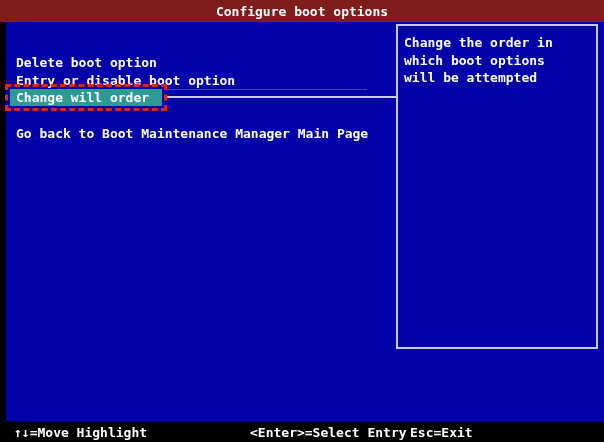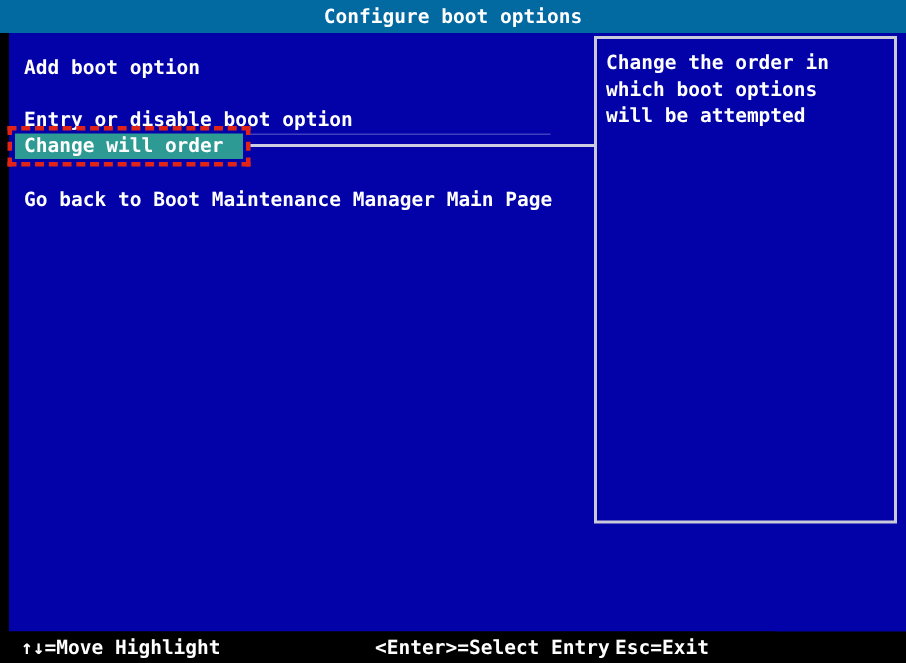--- a/index.html
+++ b/index.html
@@ -8,21 +8,21 @@
     background:#000;
     position:relative;
     overflow:hidden;
     font-family:"DejaVu Sans Mono","Liberation Mono",monospace;
     font-weight:bold;
     font-size:13px;
     color:#fff;
   }
   .titlebar{
     position:absolute;top:0;left:0;width:604px;height:22px;
-    background:#0369a1;
+    background:#7f1d1d;
     display:flex;align-items:center;justify-content:center;
   }
   .main-area{
     position:absolute;left:6px;top:22px;width:598px;height:399px;
     background:#0202a8;
   }
   .menu-item{
     position:absolute;left:10px;height:17px;line-height:17px;
     white-space:pre;color:#fff;
   }
@@ -69,22 +69,22 @@
 </style>
 </head>
 <body>
 
 <div class="titlebar">
   <span>Configure boot options</span>
 </div>
 
 <div class="main-area">
 
-  <div class="menu-item mi-0">Add boot option</div>
 
+  <div class="menu-item mi-1">Delete boot option</div>
 
   <div class="menu-item mi-2">Entry or disable boot option</div>
 
   <div class="menu-item mi-3 selected">Change will order</div>
 
   <div class="menu-item mi-4">Go back to Boot Maintenance Manager Main Page</div>
 
   <div class="connector-line-faint"></div>
   <div class="connector-line"></div>
 

